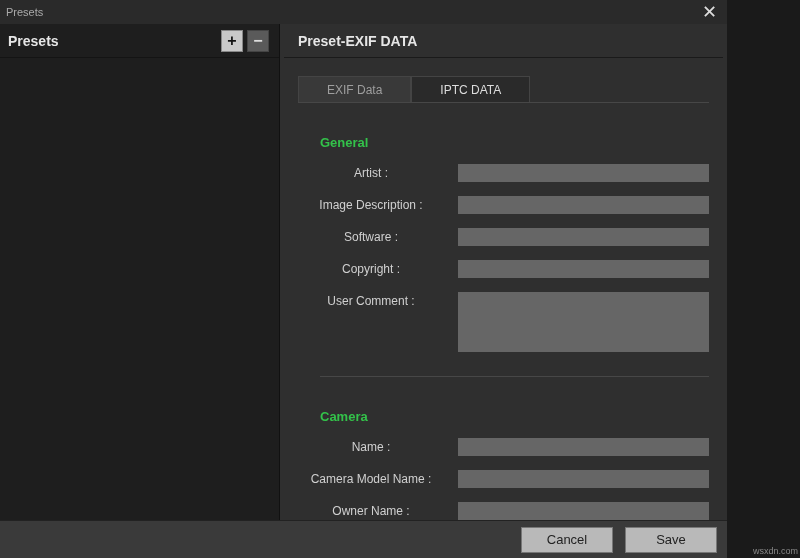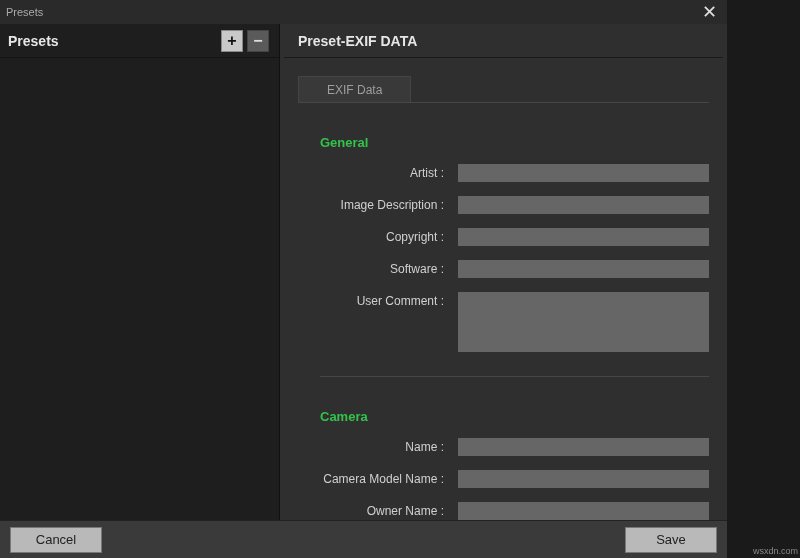--- a/index.html
+++ b/index.html
@@ -31,27 +31,27 @@
   
   .tabrow { display: flex; gap: 0; margin-top: 18px; padding: 0 14px; font-size: 12px; }
   .tab { height: 26px; padding: 0 28px; display: flex; align-items: center; color: #ddd; background: #2a2a2a; border-top: 1px solid #444; border-left: 1px solid #444; border-right: 1px solid #444; cursor: pointer; }
   .tab.active { background: #393939; color: #9e9e9e; }
   .tab-underline { height: 1px; background: #474747; margin: 0 14px; }
 
   
   .form-scroll { flex: 1; overflow: hidden; padding: 0 14px 0 14px; }
   .section-title { color: #33c24a; font-size: 13px; font-weight: 600; margin-top: 32px; margin-left: 22px; }
   .field-row { display: flex; align-items: flex-start; margin-top: 14px; }
-  .field-label { width: 160px; text-align: right; font-size: 12px; color: #d0d0d0; padding-right: 14px; padding-top: 2px; }
+  .field-label { width: 160px; text-align: center; font-size: 12px; color: #d0d0d0; padding-right: 14px; padding-top: 2px; }
   .field-input { flex: 1; height: 18px; background: #666666; border: none; }
   .field-textarea { flex: 1; height: 60px; background: #666666; border: none; resize: none; }
   .section-sep { height: 1px; background: #474747; margin-top: 24px; margin-left: 22px; }
 
   
-  .footer { height: 38px; background: #3a3a3a; display: flex; align-items: center; justify-content: space-between; padding: 0 10px; gap: 12px; border-top: 1px solid #222; }
+  .footer { height: 38px; background: #3a3a3a; display: flex; align-items: center; justify-content: flex-end; padding: 0 10px; gap: 12px; border-top: 1px solid #222; }
   .footer-btn { min-width: 92px; height: 26px; background: #b9b9b9; color: #222; font-size: 13px; display: flex; align-items: center; justify-content: center; cursor: pointer; border: 1px solid #777; }
 
   .watermark { position: absolute; right: 2px; bottom: 2px; font-size: 9px; color: #888; pointer-events: none; }
 </style>
 </head>
 <body>
 
 <div class="window">
 
   <div class="titlebar">
@@ -77,41 +77,44 @@
 
     <div class="main">
       <div class="main-header">
         <span class="main-title">Preset-EXIF DATA</span>
       </div>
 
       <div class="tabrow">
         <div class="tab active">
           <span>EXIF Data</span>
         </div>
+        <div class="tab">
+          <span>IPTC DATA</span>
+        </div>
       </div>
       <div class="tab-underline"></div>
 
       <div class="form-scroll">
 
         <div class="section-title">General</div>
 
         <div class="field-row">
           <div class="field-label">Artist :</div>
           <input class="field-input" type="text" value="" style="">
         </div>
         <div class="field-row">
           <div class="field-label">Image Description :</div>
           <input class="field-input" type="text" value="" style="">
         </div>
         <div class="field-row">
-          <div class="field-label">Copyright :</div>
+          <div class="field-label">Software :</div>
           <input class="field-input" type="text" value="" style="">
         </div>
         <div class="field-row">
-          <div class="field-label">Software :</div>
+          <div class="field-label">Copyright :</div>
           <input class="field-input" type="text" value="" style="">
         </div>
         <div class="field-row">
           <div class="field-label">User Comment :</div>
           <textarea class="field-textarea" value="" style=""></textarea>
         </div>
 
         <div class="section-sep"></div>
 
         <div class="section-title">Camera</div>

